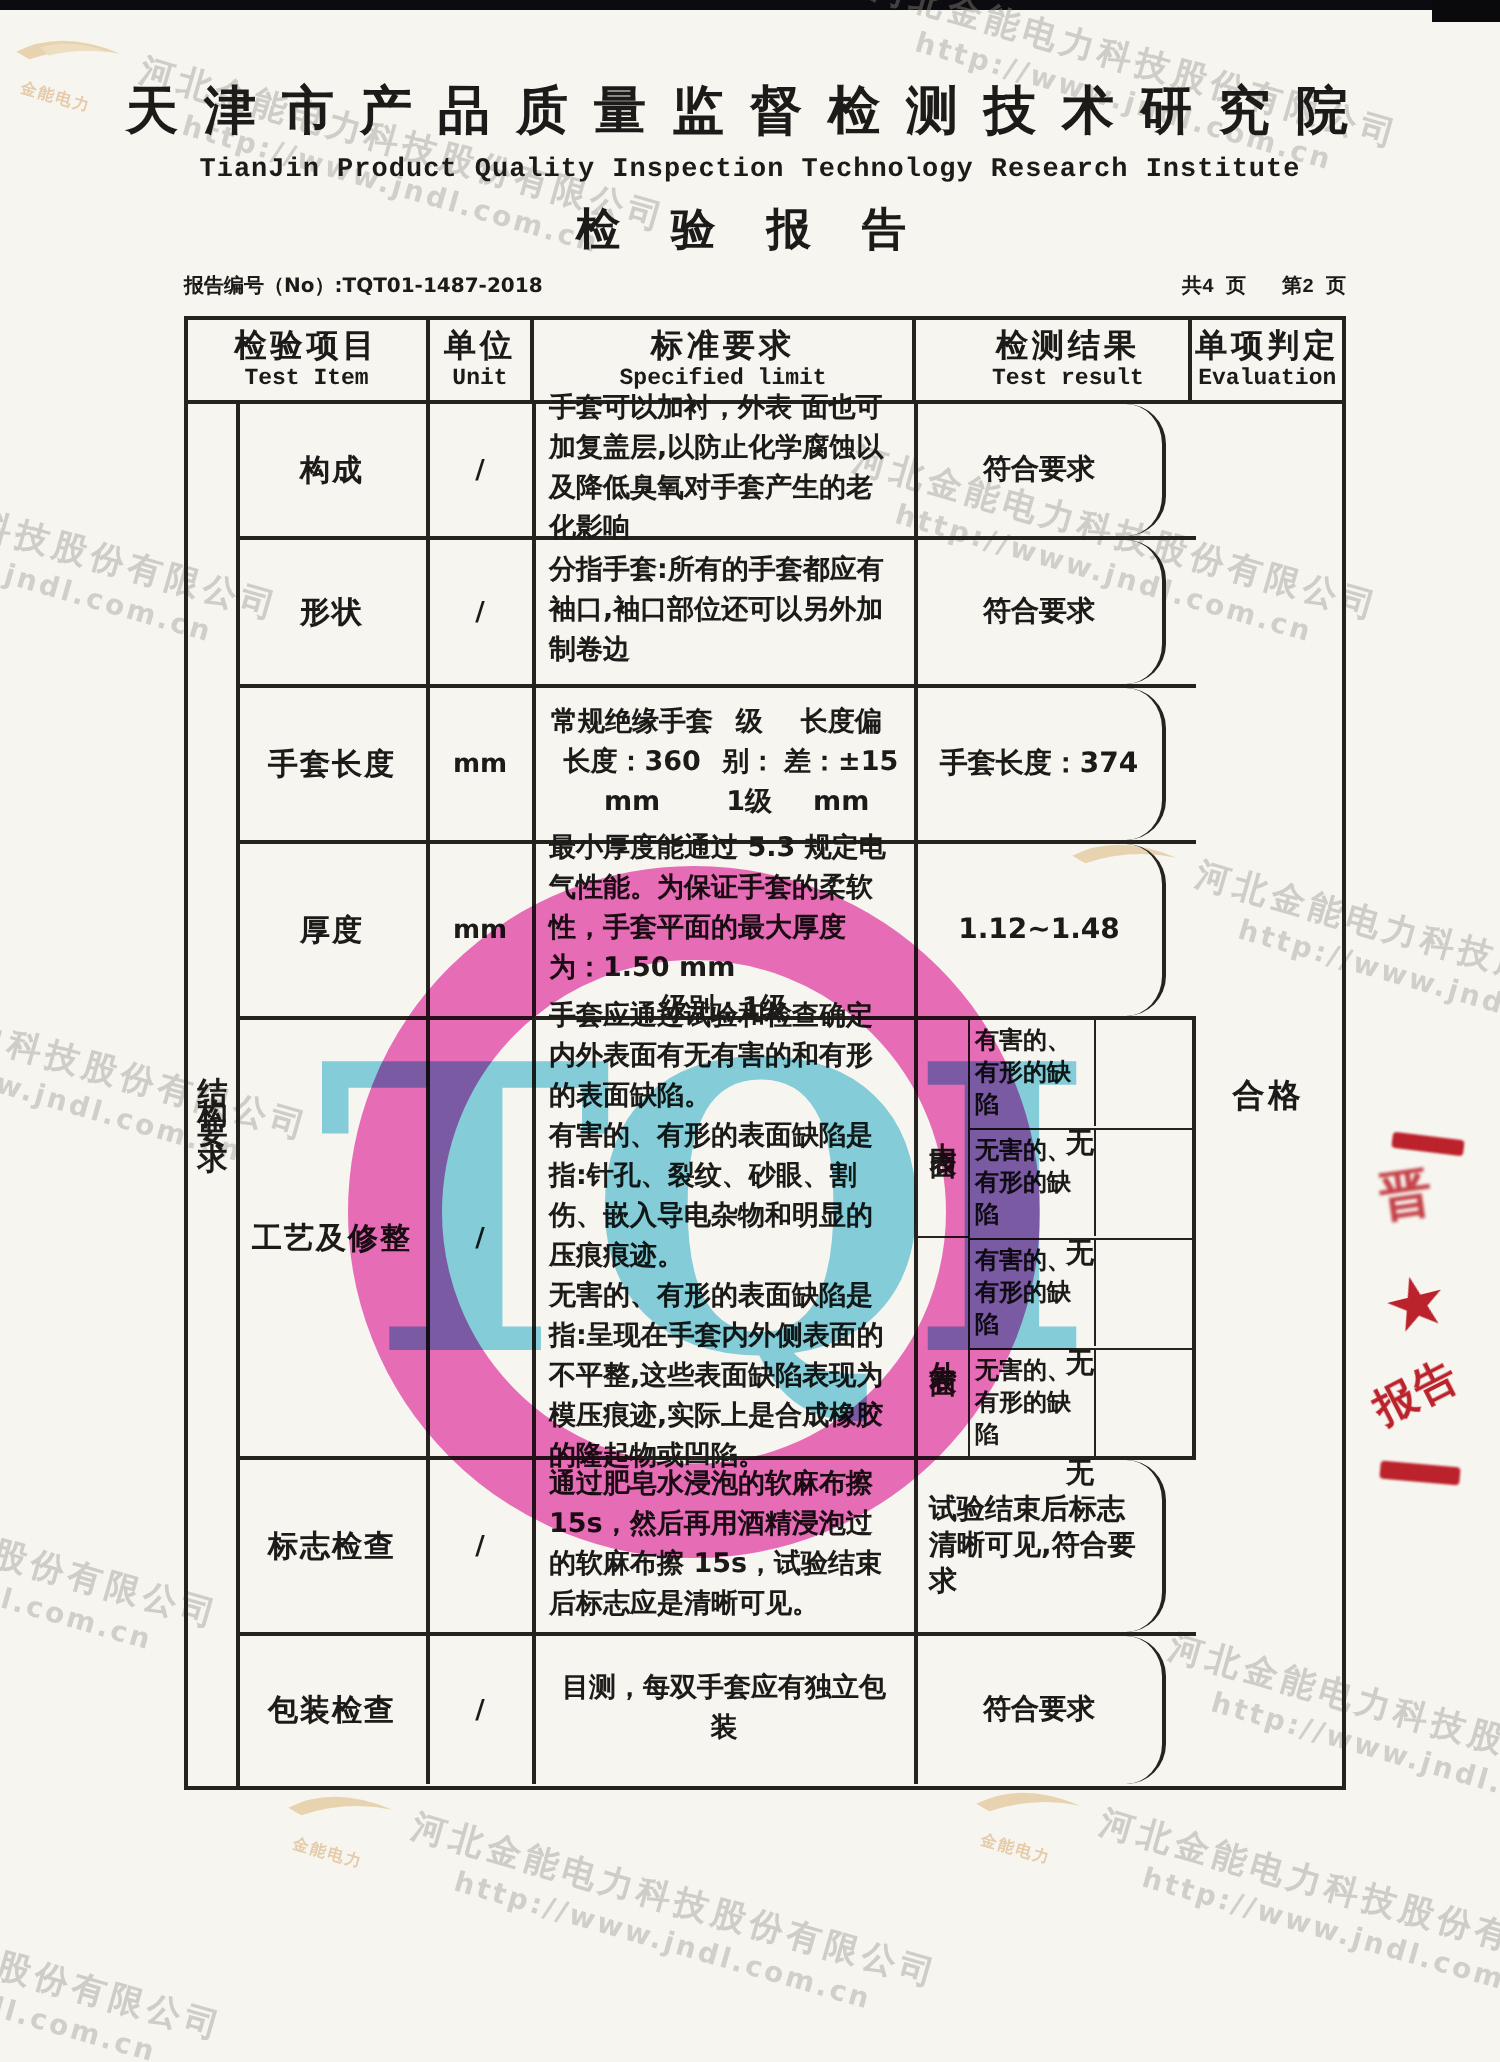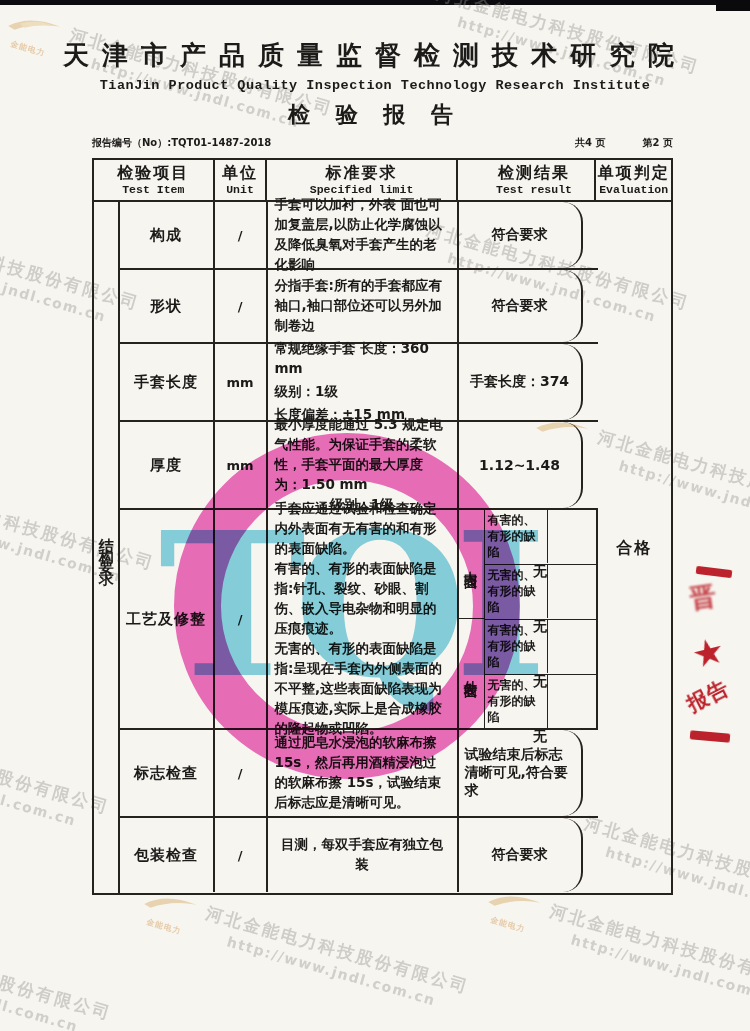--- a/index.html
+++ b/index.html
@@ -20,21 +20,21 @@
   .wm-lines { display:flex; flex-direction:column; }
   .wm-co { font-size:17px; font-weight:bold; letter-spacing:2.5px; color:rgba(148,145,137,.40); white-space:nowrap; }
   .wm-url { font-size:14px; font-weight:bold; letter-spacing:1.5px; color:rgba(148,145,137,.38); white-space:nowrap; margin-left:28px; margin-top:2px; }
   
   .doc-header { position:absolute; left:40px; top:38px; width:670px; text-align:center; z-index:5; }
   .institute-cn { font-size:26px; font-weight:bold; letter-spacing:13px; white-space:nowrap; }
   .institute-en { font-size:13.5px; font-weight:bold; font-family:"Liberation Mono","DejaVu Sans Mono",monospace; margin-top:5px; letter-spacing:.5px; }
   .title-cn { font-size:22px; font-weight:bold; letter-spacing:9px; margin-top:7px; }
   .title-en { font-size:13px; font-weight:bold; font-family:"Liberation Mono","DejaVu Sans Mono",monospace; margin-top:2px; }
   .report-no-line { position:absolute; left:92px; top:136px; width:581px; display:flex; justify-content:space-between; font-size:10px; font-weight:bold; z-index:5; }
-  .pages { display:flex; gap:37px; }
+  .pages { display:flex; gap:18px;font-family:Liberation Mono, monospace; }
   
   .rpt-table { position:absolute; left:92px; top:158px; width:581px; height:737px; border:2.5px solid #26231f; z-index:5; background:transparent; }
   .cell { border-right:2px solid #26231f; display:flex; align-items:center; justify-content:center; text-align:right; }
   .thead { display:flex; height:42px; border-bottom:2px solid #26231f; }
   .th { flex-direction:column; line-height:1.15; }
   .th-cn { font-size:16px; font-weight:bold; letter-spacing:2px; }
   .th-en { font-size:11.5px; font-weight:bold; font-family:"Liberation Mono","DejaVu Sans Mono",monospace; }
   .w-item-h { width:121px; } .w-unit { width:53px; } .w-spec { width:191px; } .w-res { width:139px;padding-left:16px; } .w-eval { width:75px; border-right:none; }
   .tbody { display:flex; height:692px; }
   .col-side { width:26px; border-right:2px solid #26231f; display:flex; align-items:center; justify-content:center; }
@@ -42,21 +42,21 @@
   .col-main { width:480px; display:flex; flex-direction:column; }
   .col-eval { width:75px; display:flex; align-items:center; justify-content:center; font-size:16px; font-weight:bold; letter-spacing:2px; }
   .trow { display:flex; border-bottom:2px solid #26231f; }
   .trow:last-child { border-bottom:none; }
   .c-item { width:95px; font-size:15px; font-weight:bold; letter-spacing:1px; }
   .c-unit { width:53px; font-size:13px; font-weight:bold; }
   .c-spec { width:191px; font-size:13.5px; font-weight:bold; line-height:1.48; padding:5px 7px; text-align:left; align-items:center; justify-content:flex-start; }
   .c-spec.center { text-align:center; justify-content:center; flex-direction:column; }
   .c-res  { width:124px; font-size:14px; font-weight:bold; padding:4px 6px; border-right:2px solid #26231f;border-radius:20px; }
   .c-res.left { text-align:left; justify-content:flex-start; }
-  .spec-stack { display:flex; flex-direction:column; gap:3px; width:100%; text-align:left; }
+  .spec-stack { display:flex; gap:3px; width:100%; text-align:center; }
   .spec-center-line { text-align:center; width:100%; }
   
   .craft-res { width:139px; border-right:2px solid #26231f; display:flex; padding:0; }
   .surface-col { width:26px; display:flex; flex-direction:column; border-right:1.5px solid #26231f; }
   .surface-cell { height:110px; display:flex; align-items:center; justify-content:center; }
   .surface-cell:first-child { border-bottom:1.5px solid #26231f; }
   .surface-vert { writing-mode:vertical-rl; text-orientation:upright; font-size:13.5px; font-weight:bold; letter-spacing:3px; }
   .defect-col { flex:1; display:flex; flex-direction:column; }
   .defect-row { display:flex; height:55px; border-bottom:1.5px solid #26231f;flex-direction:column; }
   .defect-row:last-child { border-bottom:none; }

